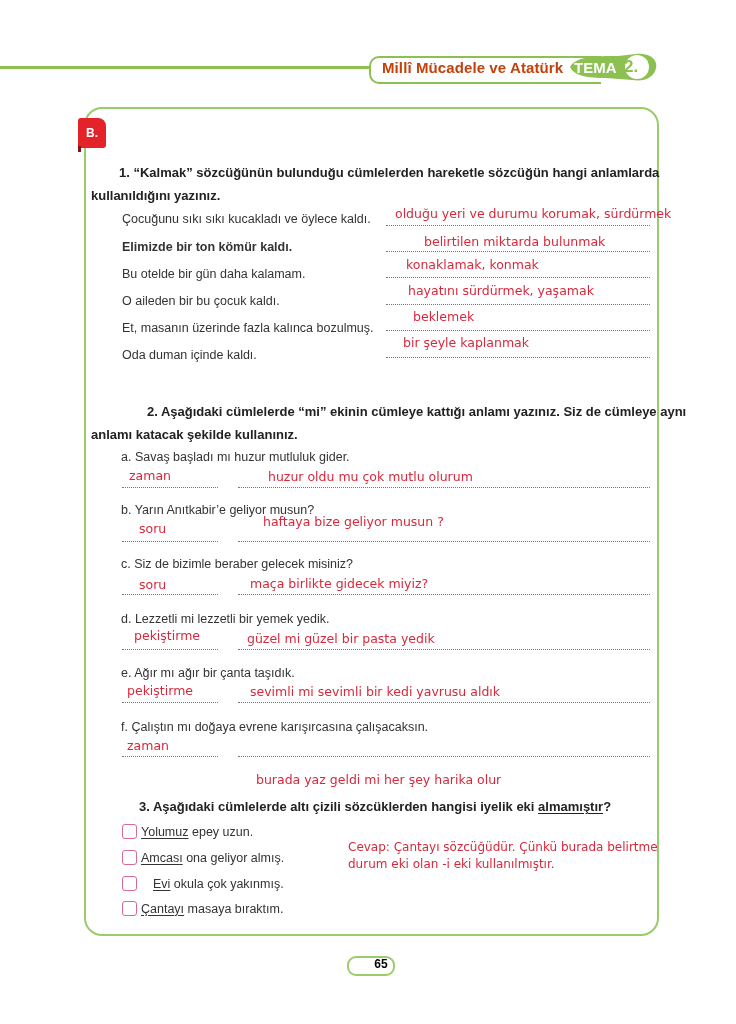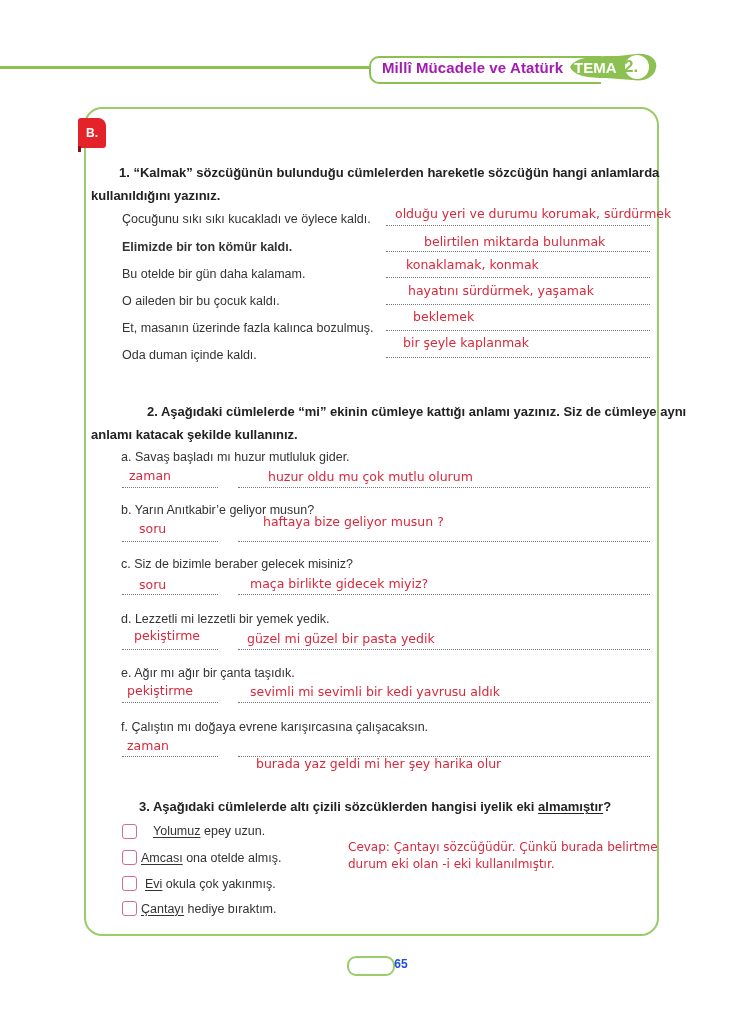--- a/index.html
+++ b/index.html
@@ -4,21 +4,21 @@
 <style>
   html, body { margin: 0; padding: 0; background: #ffffff; }
   body { width: 736px; height: 1024px; position: relative; overflow: hidden;
          font-family: "Liberation Sans", sans-serif; color: #2b2b2b; }
   .abs { position: absolute; }
 
   
   .header-line { left: 0; top: 66px; width: 372px; height: 3px; background: #8cc152; }
   .header-pill { left: 369px; top: 56px; width: 230px; height: 24px; border: 2px solid #8cc152;
                  border-radius: 10px 0 0 10px; border-right: none; background: #fff; }
-  .header-title { left: 382px; top: 59px; font-weight: bold; font-size: 15px; color: #a21caf;
+  .header-title { left: 382px; top: 59px; font-weight: bold; font-size: 15px; color: #c2410c;
                   letter-spacing: 0.1px; white-space: nowrap; }
   .tema-badge { left: 566px; top: 50px; width: 92px; height: 34px; }
   .tema-label { left: 574px; top: 59px; font-weight: bold; font-size: 15px; color: #fff; }
   .tema-num { left: 624px; top: 57px; font-weight: bold; font-size: 17px; color: #8cc152; }
 
   
   .card { left: 84px; top: 107px; width: 571px; height: 825px; border: 2px solid #9bcc6a;
           border-radius: 18px; }
   .badge-b { left: 78px; top: 118px; width: 28px; height: 30px; background: #e3222a;
              border-radius: 3px 8px 3px 3px; color: #fff; font-weight: bold; font-size: 12px;
@@ -30,21 +30,21 @@
   .hand { font-family: "DejaVu Sans", sans-serif; font-size: 12.5px; color: #d8283c; white-space: nowrap; }
   .dots { border-bottom: 1.5px dotted #777; height: 0; }
 
   
   .cb { width: 13px; height: 13px; border: 1.6px solid #d46a9a; border-radius: 3px; background: #fff; }
   .u { text-decoration: underline; text-underline-offset: 2px; }
 
   .page-num-box { left: 347px; top: 956px; width: 44px; height: 16px; border: 2px solid #9bcc6a;
                   border-radius: 9px; }
   .page-num { left: 347px; top: 957px; width: 68px; text-align: center; font-weight: bold;
-              font-size: 12px; color: #1d4ed8; padding-left: 20px; }
+              font-size: 12px; color: #000000; }
 </style>
 </head>
 <body>
 
 <div class="abs header-line"></div>
 <div class="abs header-pill"></div>
 <div class="abs header-title">Millî Mücadele ve Atatürk</div>
 <svg class="abs tema-badge" viewBox="0 0 92 34">
   <path d="M4 17 C 10 6, 30 6, 52 6 L 70 4 C 86 2, 92 12, 90 18 C 88 28, 78 32, 66 30 L 40 28 C 22 28, 8 26, 4 17 Z" fill="#8cc152"></path>
   <circle cx="71" cy="17" r="12" fill="#ffffff"></circle>
@@ -127,46 +127,46 @@
   <div>
     <div class="abs q-text" style="left:121px; top:666px;">e. Ağır mı ağır bir çanta taşıdık.</div>
     <div class="abs hand" style="left:127px; top:683px;">pekiştirme</div>
     <div class="abs hand" style="left:250px; top:684px;">sevimli mi sevimli bir kedi yavrusu aldık</div>
     <div class="abs dots" style="left:122px; top:702px; width:96px;"></div>
     <div class="abs dots" style="left:238px; top:702px; width:412px;"></div>
   </div>
   <div>
     <div class="abs q-text" style="left:121px; top:720px;">f. Çalıştın mı doğaya evrene karışırcasına çalışacaksın.</div>
     <div class="abs hand" style="left:127px; top:738px;">zaman</div>
-    <div class="abs hand" style="left:256px; top:756px;">burada yaz geldi mi her şey harika olur</div>
+    <div class="abs hand" style="left:256px; top:772px;">burada yaz geldi mi her şey harika olur</div>
     <div class="abs dots" style="left:122px; top:756px; width:96px;"></div>
     <div class="abs dots" style="left:238px; top:756px; width:412px;"></div>
   </div>
 </div>
 
 <div class="abs q-head" style="left:107px; top:795px; white-space:nowrap;margin-left:32px;">
   <span>3. Aşağıdaki cümlelerde altı çizili sözcüklerden hangisi iyelik eki </span><span class="u">almamıştır</span><span>?</span>
 </div>
 
 <div>
-  <div class="abs" style="left:122px; top:824px; display:flex; gap:16px;">
+  <div class="abs" style="left:122px; top:824px; display:flex; align-items:center; gap:4px;">
     <span class="cb"></span>
     <span class="q-text"><span class="u">Yolumuz</span><span> epey uzun.</span></span>
   </div>
   <div class="abs" style="left:122px; top:850px; display:flex; align-items:center; gap:4px;">
     <span class="cb"></span>
-    <span class="q-text"><span class="u">Amcası</span><span> ona otelde almış.</span></span>
+    <span class="q-text"><span class="u">Amcası</span><span> ona geliyor almış.</span></span>
   </div>
-  <div class="abs" style="left:122px; top:876px; display:flex; align-items:center; gap:8px;">
+  <div class="abs" style="left:122px; top:876px; display:flex; align-items:center; gap:16px;">
     <span class="cb"></span>
     <span class="q-text"><span class="u">Evi</span><span> okula çok yakınmış.</span></span>
   </div>
   <div class="abs" style="left:122px; top:901px; display:flex; align-items:center; gap:4px;">
     <span class="cb"></span>
-    <span class="q-text"><span class="u">Çantayı</span><span> hediye bıraktım.</span></span>
+    <span class="q-text"><span class="u">Çantayı</span><span> masaya bıraktım.</span></span>
   </div>
 </div>
 
 <div class="abs hand" style="left:348px; top:840px; font-size:12px;">Cevap: Çantayı sözcüğüdür. Çünkü burada belirtme</div>
 <div class="abs hand" style="left:348px; top:857px; font-size:12px;">durum eki olan -i eki kullanılmıştır.</div>
 
 <div class="abs page-num-box"></div>
 <div class="abs page-num">65</div>
 
 </body></html>

